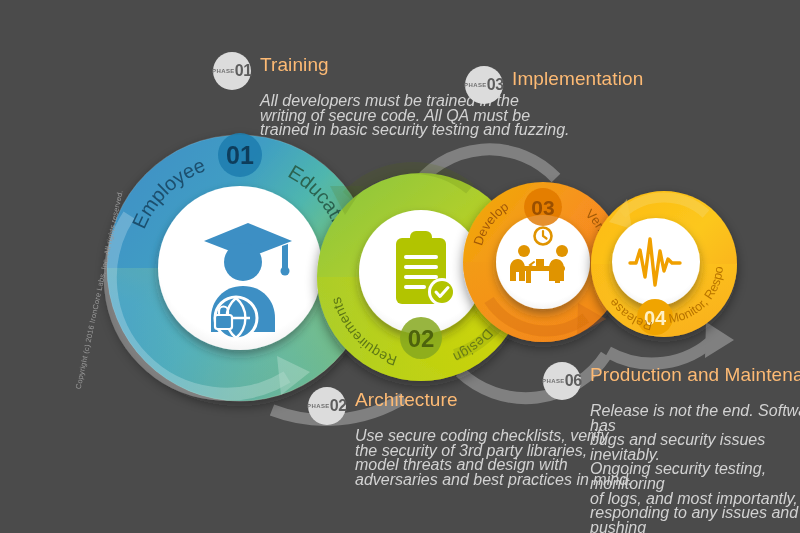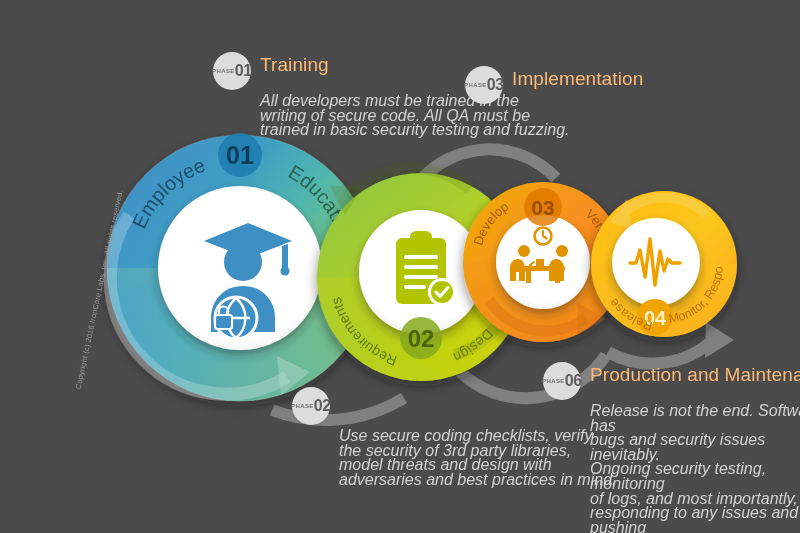--- a/index.html
+++ b/index.html
@@ -44,21 +44,21 @@
   }
   .callout-body {
     font-size: 16px; color: #d2d2d2; line-height: 14.6px;
     margin-top: 4px; white-space: pre-line; font-style: italic;
   }
   .body-indent-1 { margin-left: 47px; }
   .body-indent-2 { margin-left: 47px; }
 
   #callout-1 { left: 213px; top: 52px; }
   #callout-3 { left: 465px; top: 66px; }
-  #callout-2 { left: 292px; top: 387px; }
+  #callout-2 { left: 308px; top: 387px; }
   #callout-4 { left: 543px; top: 362px; }
 
   
   #copyright {
     position: absolute;
     left: -13px; top: 272px;
     width: 230px;
     transform-origin: center center;
     transform: rotate(-78deg);
     font-size: 7.5px;
@@ -332,20 +332,21 @@
       <div class="callout-title">Implementation</div>
     </div>
   </div>
 
   <div class="callout" id="callout-2">
     <div class="callout-head">
       <div class="phase-badge">
         <span class="p-word">PHASE</span>
         <span class="p-num">02</span>
       </div>
+      <div class="callout-title">Architecture</div>
     </div>
     <div class="callout-body body-indent-2">Use secure coding checklists, verify
 the security of 3rd party libraries,
 model threats and design with
 adversaries and best practices in mind.</div>
   </div>
 
   <div class="callout" id="callout-4">
     <div class="callout-head">
       <div class="phase-badge">

